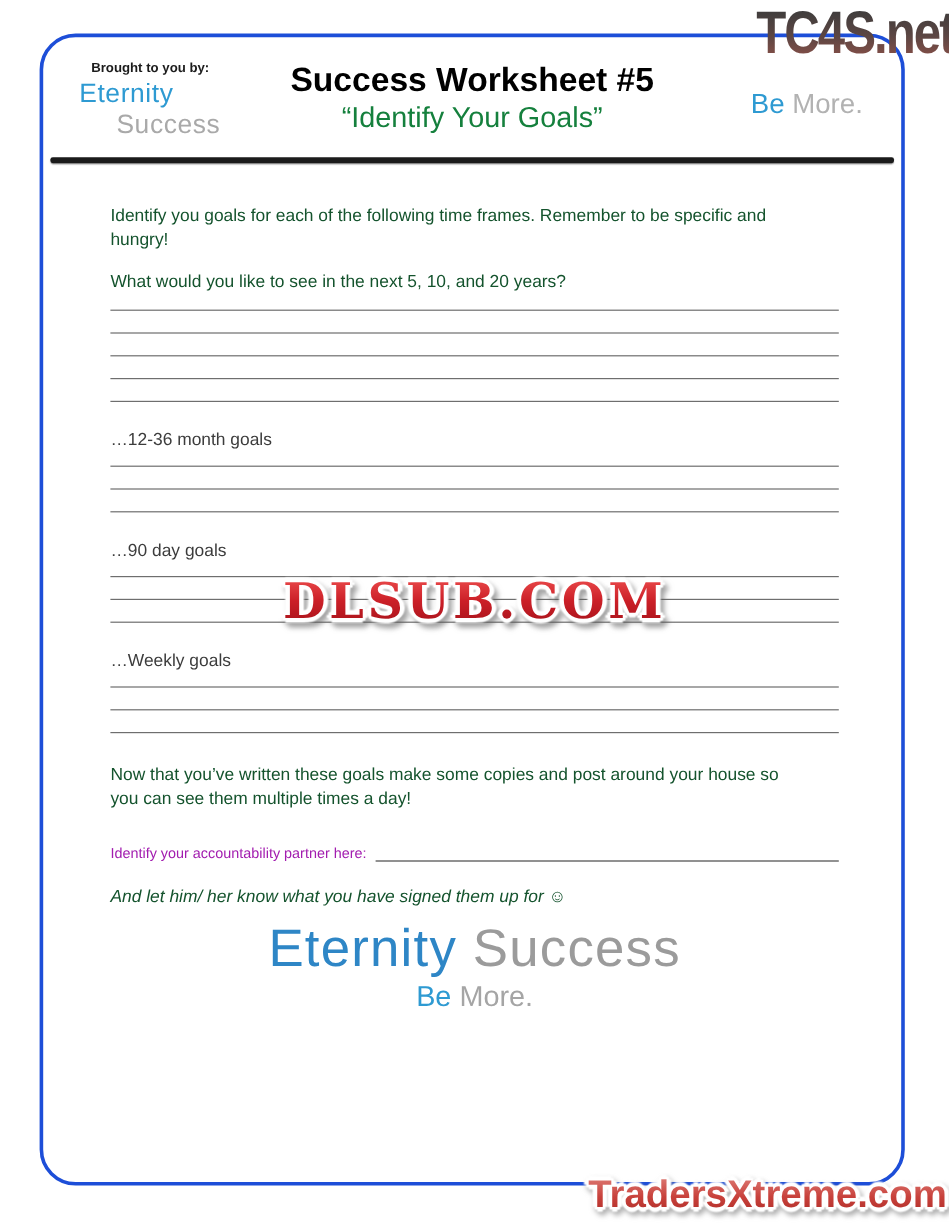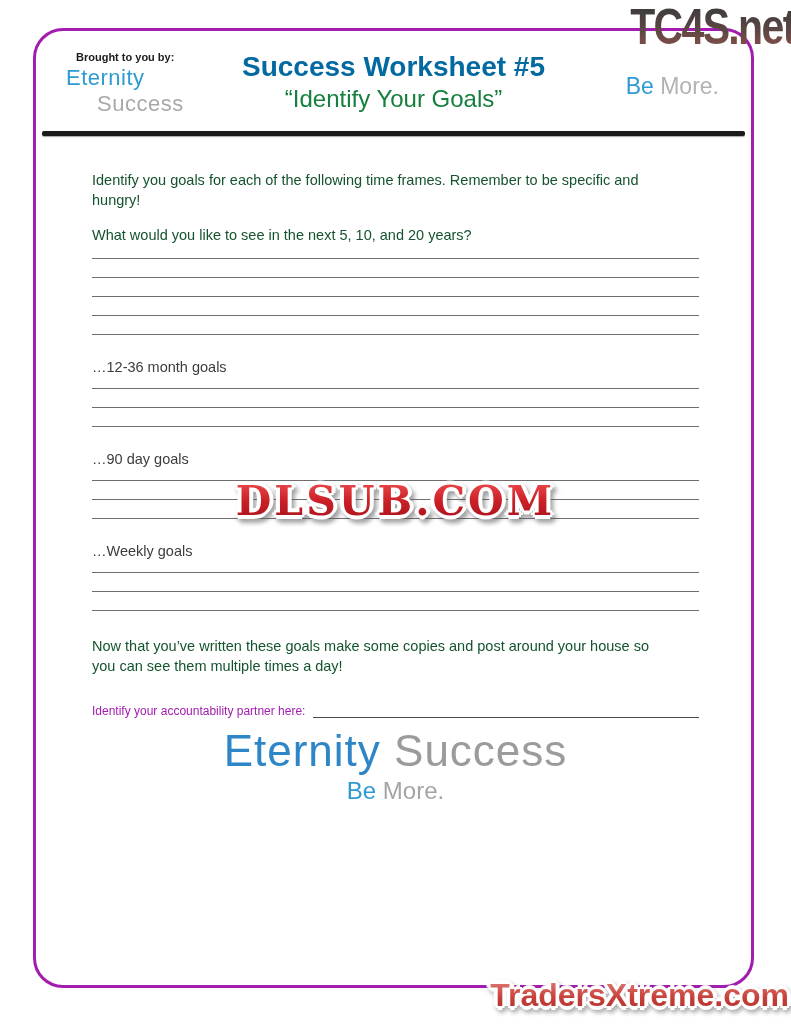--- a/index.html
+++ b/index.html
@@ -44,34 +44,34 @@
     color: transparent;
     filter: drop-shadow(2px 2px 0 #ffffff) drop-shadow(-2px -2px 0 #ffffff)
             drop-shadow(2px -2px 0 #ffffff) drop-shadow(-2px 2px 0 #ffffff)
             drop-shadow(2px 3px 2px rgba(120,120,120,0.6));
   }
 
   
   .page {
     position: absolute; left: 33px; top: 28px;
     width: 721px; height: 960px;
-    border: 3px solid #a21caf;
+    border: 3px solid #1d4ed8;
     border-radius: 30px;
     background: #ffffff;
     z-index: 10;
   }
 
   
   .header { position: relative; height: 100px; }
   .brand-block { position: absolute; left: 30px; top: 20px; line-height: 1.1; }
   .brought { font-size: 11px; font-weight: bold; color: #1c1c1c; padding-left: 10px; }
   .brand-l1 { font-size: 22px; color: #2e9ad2; margin-top: 3px; letter-spacing: 0.5px; }
   .brand-l2 { font-size: 22px; color: #a9a9a9; margin-top: 2px; padding-left: 31px; letter-spacing: 0.5px; }
   .title-block { position: absolute; left: 50%; transform: translateX(-50%); top: 20px; text-align: center; white-space: nowrap; }
-  .title { font-size: 28px; font-weight: bold; color: #0369a1; letter-spacing: 0px; }
+  .title { font-size: 28px; font-weight: bold; color: #000000; letter-spacing: 0px; }
   .subtitle { font-size: 24px; color: #15803d; margin-top: 2px; }
   .tagline { position: absolute; right: 32px; top: 42px; font-size: 23px; white-space: nowrap; }
   .tagline .blue { color: #2e9ad2; }
   .tagline .gray { color: #b2b2b2; }
 
   .divider {
     height: 5px; margin: 0 6px; background: #1b1b1b; border-radius: 2px;
     box-shadow: 0 1px 1px rgba(0,0,0,0.35);
   }
 
@@ -173,20 +173,21 @@
 </div>
 
     <p class="para closing">Now that you’ve written these goals make some copies and post around your house so
 you can see them multiple times a day!</p>
 
     <div class="account-row">
       <span>Identify your accountability partner here:</span>
       <span class="writein"></span>
     </div>
 
+    <p class="para signoff">And let him/ her know what you have signed them up for ☺</p>
 
     <div class="logo-block">
       <div class="logo-main">
         <span class="blue">Eternity </span><span class="gray">Success</span>
       </div>
       <div class="logo-sub">
         <span class="blue">Be</span>
         <span class="gray">More.</span>
       </div>
     </div>

